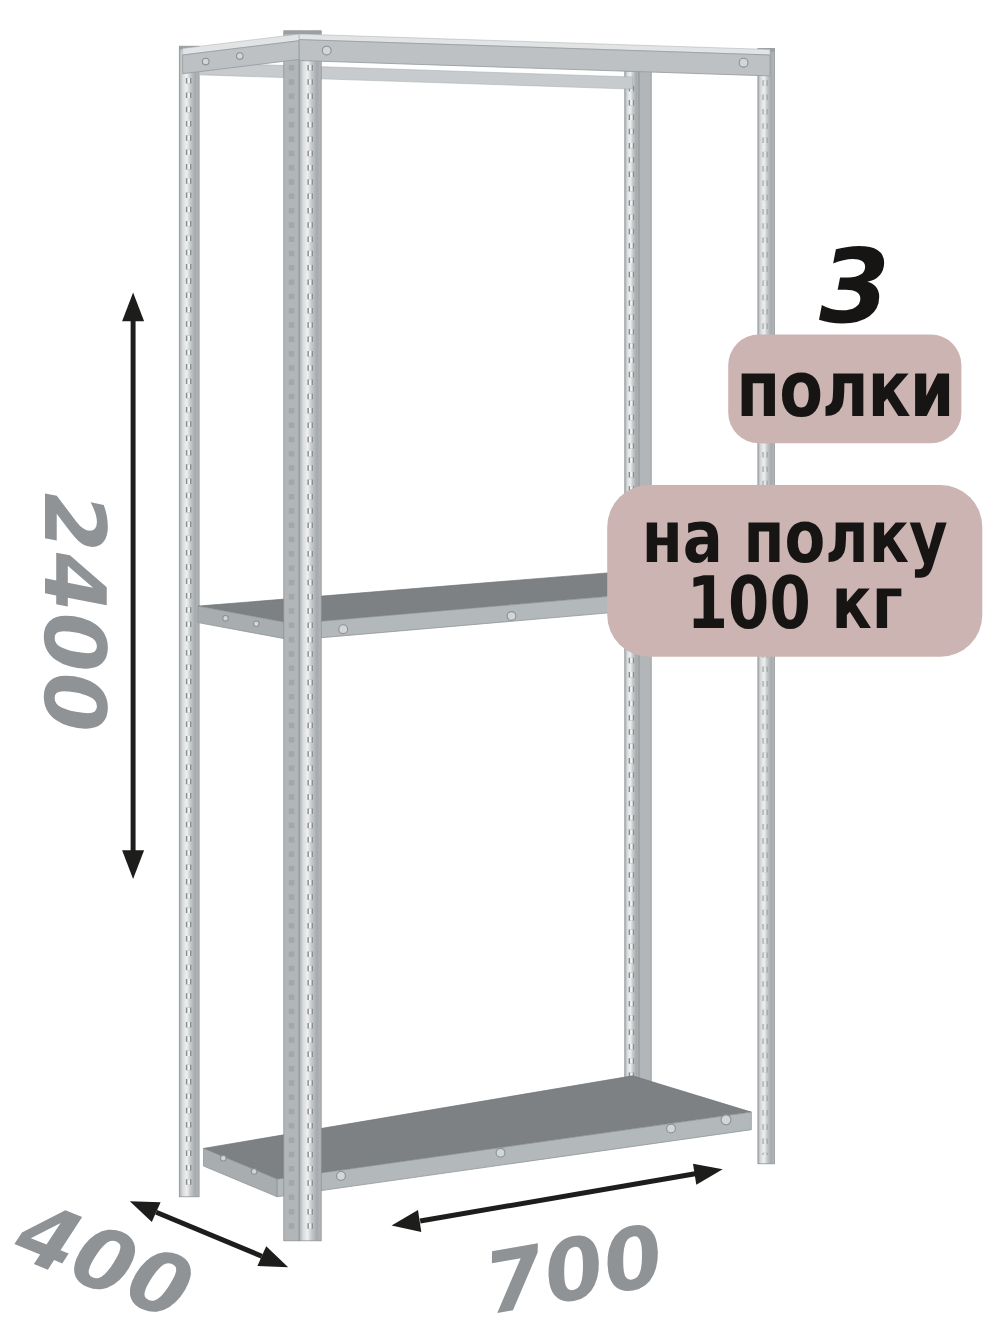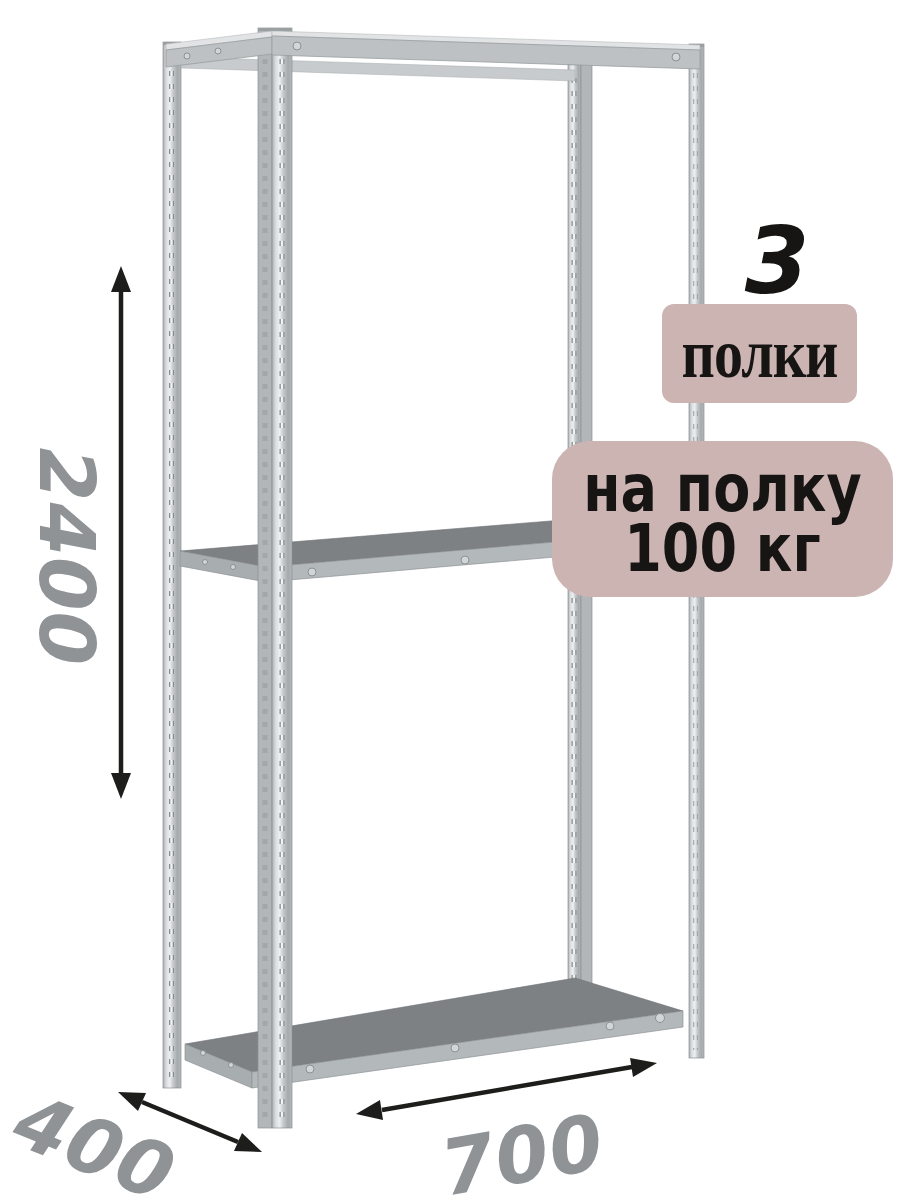--- a/index.html
+++ b/index.html
@@ -26,22 +26,22 @@
   .arrow-line { stroke:var(--arrow,#1d1d1b); stroke-width:4.5; fill:none; }
   .arrow-head { fill:var(--arrow,#1d1d1b); }
 
   
   .badge {
     position:absolute; background:var(--badge-bg,#ccb4b3);
     color:var(--label-text,#171513); font-weight:700; text-align:center;
     display:flex; flex-direction:column; justify-content:center;
   }
   .badge-line { display:block; transform:scaleY(1.22); }
-  #badge-shelf-count-label { left:662px; top:304px; width:195px; height:99px;
-    border-radius:12px; font-size:58px; letter-spacing:-1px;font-family:Liberation Serif, serif; }
+  #badge-shelf-count-label { left:662px; top:304px; width:212px; height:99px;
+    border-radius:28px; font-size:58px; letter-spacing:-1px; }
   #badge-per-shelf { left:552px; top:441px; width:341px; height:156px;
     border-radius:38px; font-size:54px; line-height:60px; }
   #badge-per-rack  { left:548px; top:629px; width:345px; height:146px;
     border-radius:38px; font-size:51px; line-height:57px; letter-spacing:-1.5px; }
 
   .shelf-count-number {
     position:absolute; left:697px; top:215px; width:160px;
     font-size:93px; line-height:1; font-weight:700; font-style:italic;
     color:var(--label-text,#171513); text-align:center;
   }

